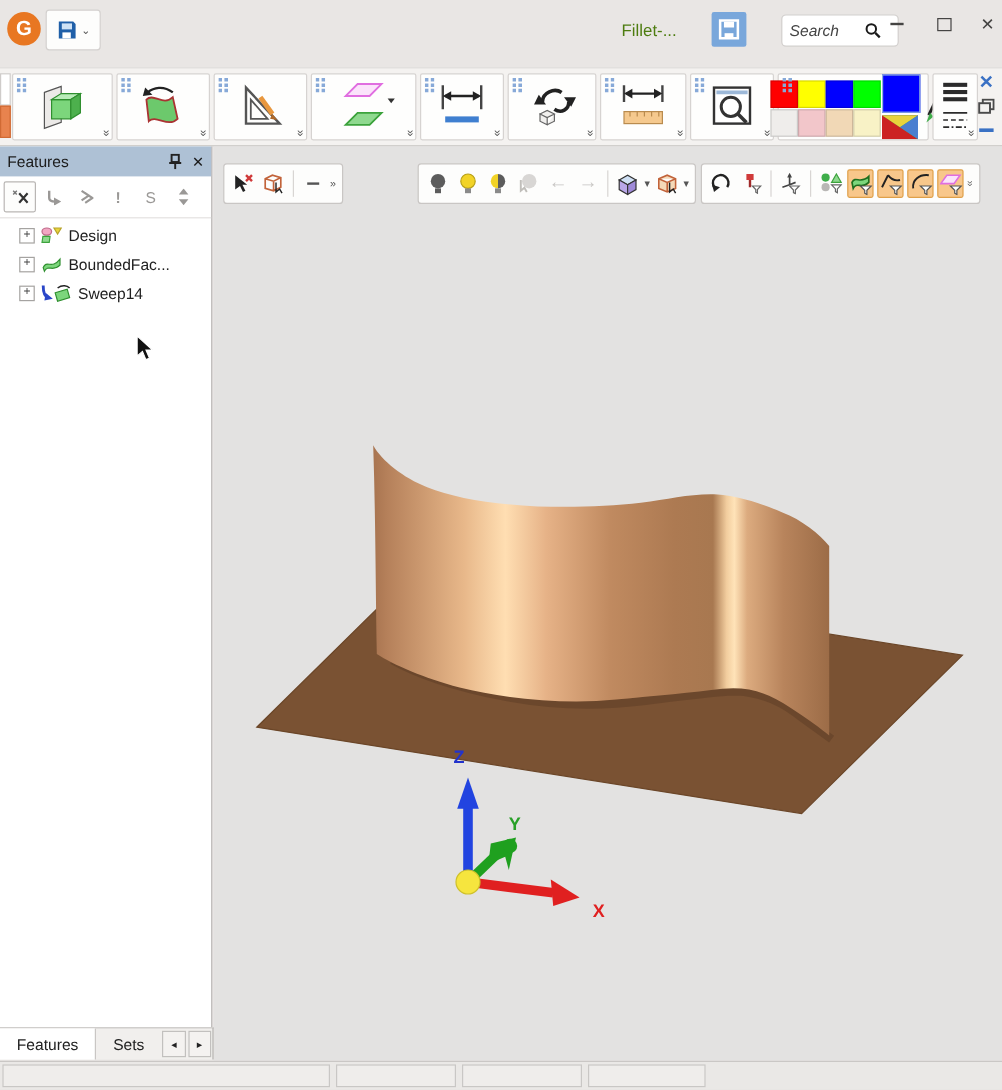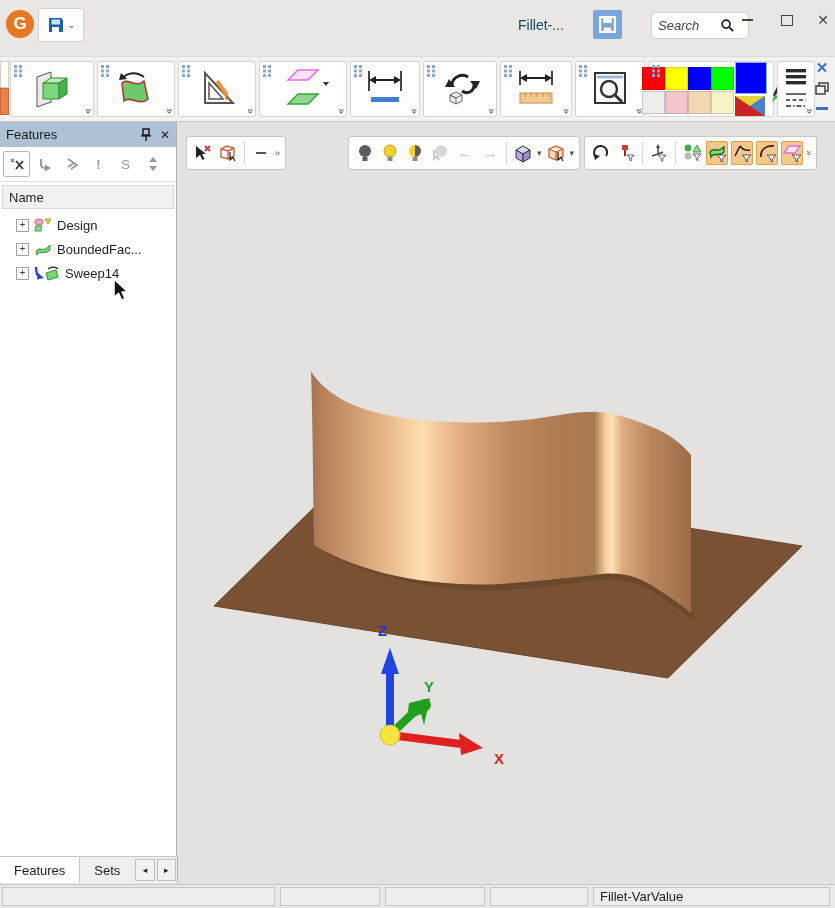--- a/index.html
+++ b/index.html
@@ -9,21 +9,21 @@
   #titlebar{position:absolute;left:0;top:0;width:835px;height:56px;background:#e9e6e4;}
   .logo{position:absolute;left:6px;top:10px;width:28px;height:28px;border-radius:50%;
         background:#e87722;color:#fff;font-weight:bold;font-size:17px;
         display:flex;align-items:center;justify-content:center;}
   .quicksave{position:absolute;left:38px;top:8px;width:44px;height:32px;background:#fdfdfc;
         border:1px solid #d4d1cf;border-radius:3px;display:flex;align-items:center;justify-content:center;gap:3px;}
   .menurow{position:absolute;display:flex;}
   #menurow1{left:84px;top:4px;}
   #menurow2{left:84px;top:33px;}
   .menuitem{padding:2px 9px;font-size:14px;cursor:default;}
-  #doc-title{position:absolute;left:518px;top:17px;font-size:14px;color:#0c4a6e;}
+  #doc-title{position:absolute;left:518px;top:17px;font-size:14px;color:#4d7c0f;}
   #save-indicator{position:absolute;left:593px;top:10px;width:29px;height:29px;background:#79a7db;
         border-radius:2px;display:flex;align-items:center;justify-content:center;}
   #searchbox{position:absolute;left:651px;top:12px;width:88px;height:25px;background:#fff;
         border:1px solid #d2cfcd;border-radius:4px;display:flex;align-items:center;padding:0 4px;}
   #searchbox input{border:0;outline:0;width:60px;font-size:13px;font-family:"Liberation Sans",sans-serif;}
   #searchbox input::placeholder{font-style:italic;color:#444;}
   .winbtn{position:absolute;top:8px;width:26px;height:24px;display:flex;align-items:center;justify-content:center;color:#454443;font-size:14px;}
   .minbar{width:11px;height:2px;background:#454443;}
   .maxbox{width:10px;height:9px;border:1.5px solid #454443;}
   
@@ -322,21 +322,20 @@
       </span>
     <span class="fpt" style="font-weight:bold;">!</span>
     <span class="fpt">S</span>
     <span class="fpt">
       <svg width="10" height="14" viewBox="0 0 10 14">
         <polygon points="5,0 9,5 1,5" fill="#9a9896"></polygon>
           <polygon points="5,14 9,9 1,9" fill="#9a9896"></polygon>
         </svg>
       </span>
   </div>
-  <div id="fp-colhead">Name</div>
   <div style="padding-top:2px;">
     <div class="treerow">
       <span class="plusbox">+</span>
       <svg width="18" height="16" viewBox="0 0 18 16">
         <ellipse cx="5" cy="5" rx="4" ry="3" fill="#f2a7c3" stroke="#c06a8a"></ellipse>
         <polygon points="11,2 17,2 14,7" fill="#e8d33c" stroke="#b8a32a"></polygon>
         <rect x="3" y="9" width="6" height="5" fill="#8fd98f" stroke="#3da33d" transform="skewX(-8)"></rect>
         </svg>
       <span>Design</span>
     </div>
@@ -553,14 +552,13 @@
   <span class="tab">Sets</span>
   <span class="tabarrow">◂</span>
   <span class="tabarrow">▸</span>
 </div>
 
 <div id="statusbar">
   <span class="scell" style="left:2px;width:273px;"></span>
   <span class="scell" style="left:280px;width:100px;"></span>
   <span class="scell" style="left:385px;width:100px;"></span>
   <span class="scell" style="left:490px;width:98px;"></span>
-  <span class="scell" style="left:593px;width:237px;">Fillet-VarValue</span>
 </div>
 
 </body></html>

